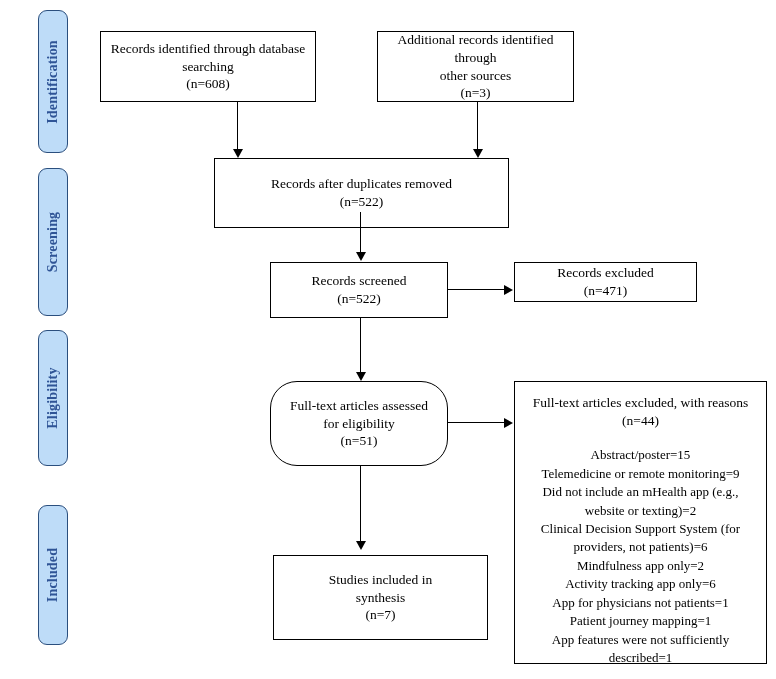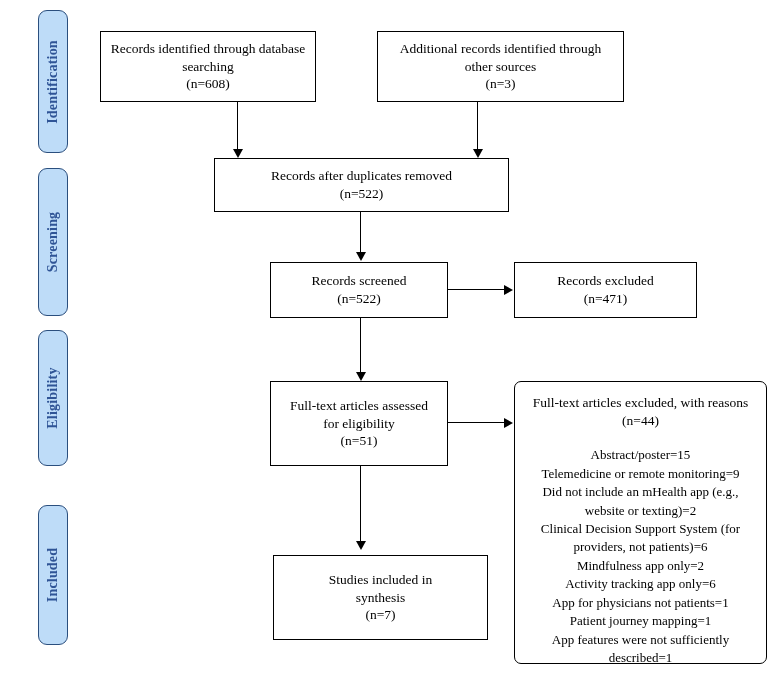--- a/index.html
+++ b/index.html
@@ -59,21 +59,20 @@
     display: block;
     width: 100%;
     white-space: pre-line;
   }
 
   
   .box.reasons {
     display: block;
     padding: 12px 8px 8px 8px;
     text-align: center;
-    border-radius: 7px;
   }
   .reasons .reasons-head {
     display: block;
     font-size: 13.5px;
     line-height: 1.34;
     white-space: pre-line;
   }
   .reasons .reasons-list {
     display: block;
     margin-top: 16px;
@@ -130,57 +129,57 @@
   <div class="stage-tab" style="left:38px; top:505px; width:30px; height:140px;">
     <span class="stage-label">Included</span>
   </div>
 
   <div class="box" style="left:100px; top:31px; width:216px; height:71px;">
     <span class="box-text">Records identified through database
 searching
 (n=608)</span>
   </div>
 
-  <div class="box" style="left:377px; top:31px; width:247px; height:71px;">
+  <div class="box" style="left:377px; top:31px; width:197px; height:71px;">
     <span class="box-text">Additional records identified through
 other sources
 (n=3)</span>
   </div>
 
   <div class="conn-v" style="left:237px; top:102px; height:48px;"></div>
   <div class="arrow-down" style="left:233px; top:149px;"></div>
 
   <div class="conn-v" style="left:477px; top:102px; height:48px;"></div>
   <div class="arrow-down" style="left:473px; top:149px;"></div>
 
-  <div class="box" style="left:214px; top:158px; width:295px; height:54px;">
+  <div class="box" style="left:214px; top:158px; width:295px; height:70px;">
     <span class="box-text">Records after duplicates removed
 (n=522)</span>
   </div>
 
   <div class="conn-v" style="left:360px; top:212px; height:41px;"></div>
   <div class="arrow-down" style="left:356px; top:252px;"></div>
 
   <div class="box" style="left:270px; top:262px; width:178px; height:56px;text-align:center;">
     <span class="box-text">Records screened
 (n=522)</span>
   </div>
 
   <div class="conn-h" style="left:448px; top:289px; width:57px;"></div>
   <div class="arrow-right" style="left:504px; top:285px;"></div>
 
-  <div class="box" style="left:514px; top:262px; width:183px; height:56px;">
+  <div class="box" style="left:514px; top:262px; width:183px; height:40px;">
     <span class="box-text">Records excluded
 (n=471)</span>
   </div>
 
   <div class="conn-v" style="left:360px; top:318px; height:55px;"></div>
   <div class="arrow-down" style="left:356px; top:372px;"></div>
 
-  <div class="box" style="left:270px; top:381px; width:178px; height:85px;">
+  <div class="box" style="left:270px; top:381px; width:178px; height:85px;border-radius:27px;">
     <span class="box-text">Full-text articles assessed
 for eligibility
 (n=51)</span>
   </div>
 
   <div class="conn-h" style="left:448px; top:422px; width:57px;"></div>
   <div class="arrow-right" style="left:504px; top:418px;"></div>
 
   <div class="box reasons" style="left:514px; top:381px; width:253px; height:283px;">
     <span class="reasons-head">Full-text articles excluded, with reasons

